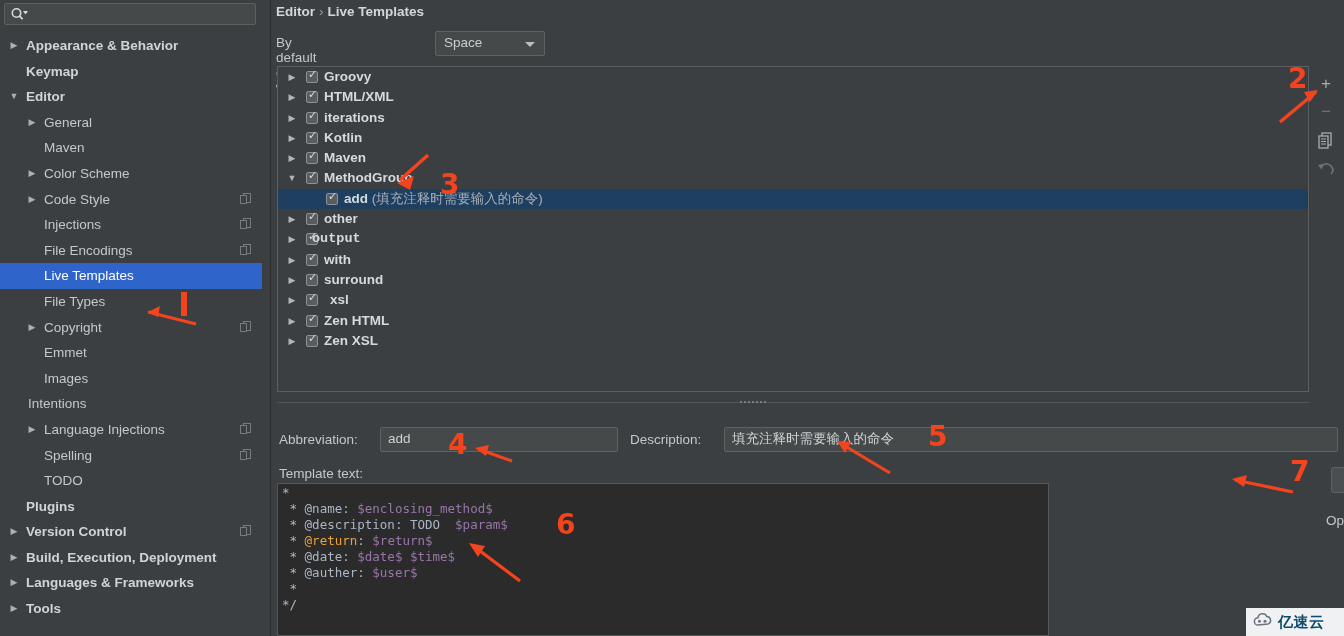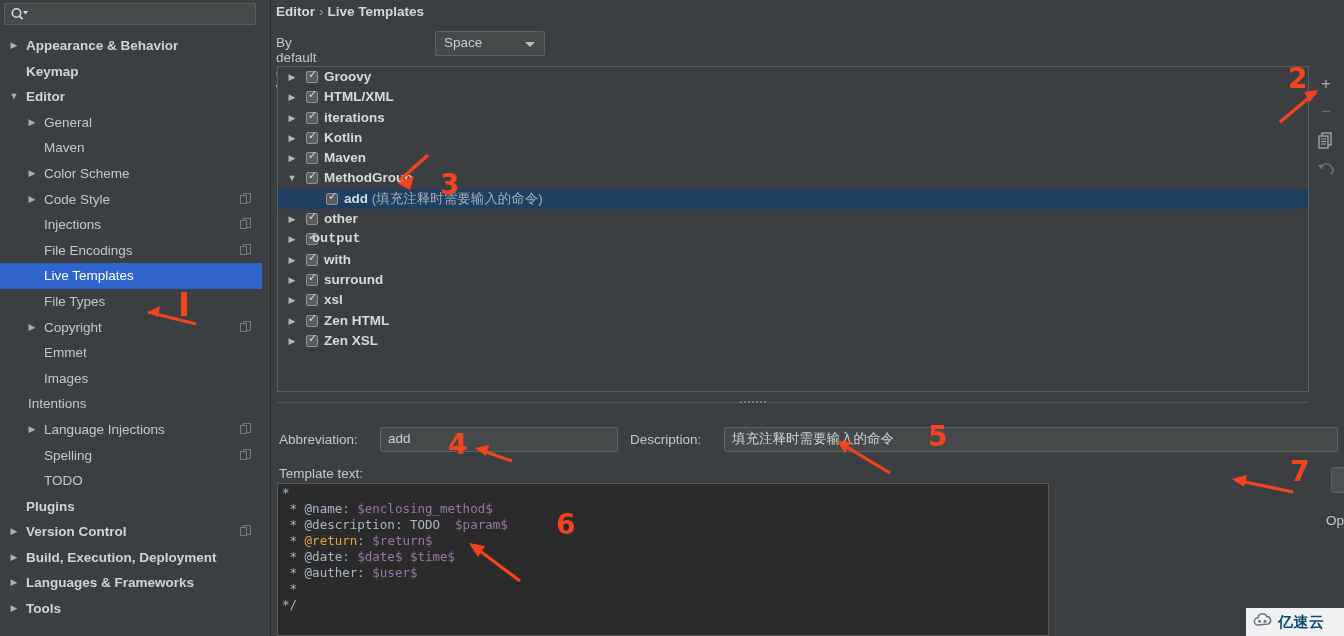--- a/index.html
+++ b/index.html
@@ -389,21 +389,21 @@
           <span class="t-lbl" style="left: 46px;">with</span>
         </div>
         <div class="t-row">
           <span class="t-arrow">▶</span>
           <span class="cbx" style="left: 28px;"></span>
           <span class="t-lbl" style="left: 46px;">surround</span>
         </div>
         <div class="t-row">
           <span class="t-arrow">▶</span>
           <span class="cbx" style="left: 28px;"></span>
-          <span class="t-lbl" style="left: 46px; text-align: center;">xsl</span>
+          <span class="t-lbl" style="left: 52px; text-align: center;">xsl</span>
         </div>
         <div class="t-row">
           <span class="t-arrow">▶</span>
           <span class="cbx" style="left: 28px;"></span>
           <span class="t-lbl" style="left: 46px;">Zen HTML</span>
         </div>
         <div class="t-row">
           <span class="t-arrow">▶</span>
           <span class="cbx" style="left: 28px;"></span>
           <span class="t-lbl" style="left: 46px;">Zen XSL</span>

